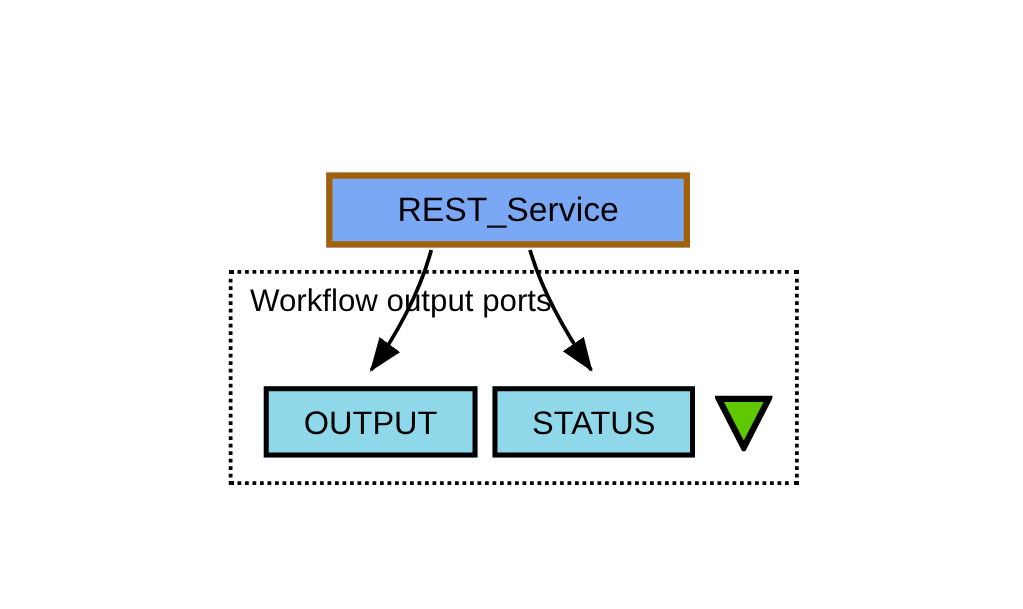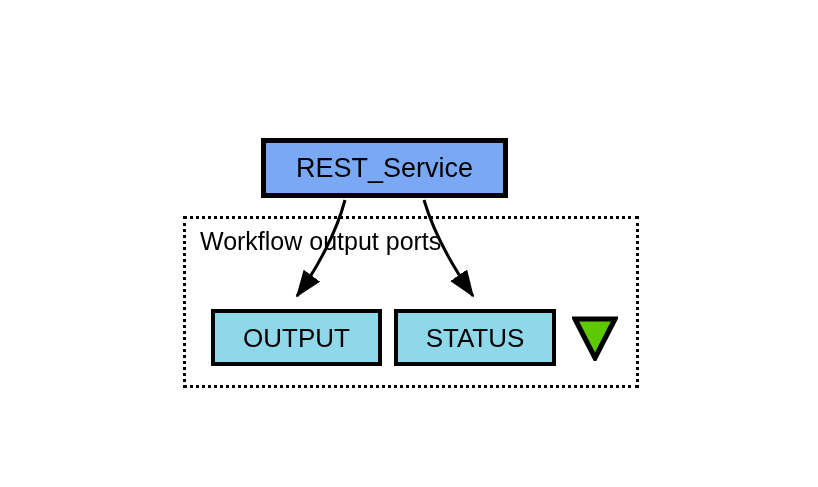--- a/index.html
+++ b/index.html
@@ -21,25 +21,25 @@
     top: 0;
     width: 818px;
     height: 487px;
   }
 
   
   .service-node {
     position: absolute;
     left: 261px;
     top: 138px;
-    width: 247px;
+    width: 291px;
     height: 60px;
     box-sizing: border-box;
     background: #7aa8f5;
-    border: 5px solid #000000;
+    border: 5px solid #a16207;
     display: flex;
     align-items: center;
     justify-content: center;
   }
   .service-node .node-label {
     font-size: 27px;
     color: #000000;
     line-height: 1;
     white-space: nowrap;
   }

